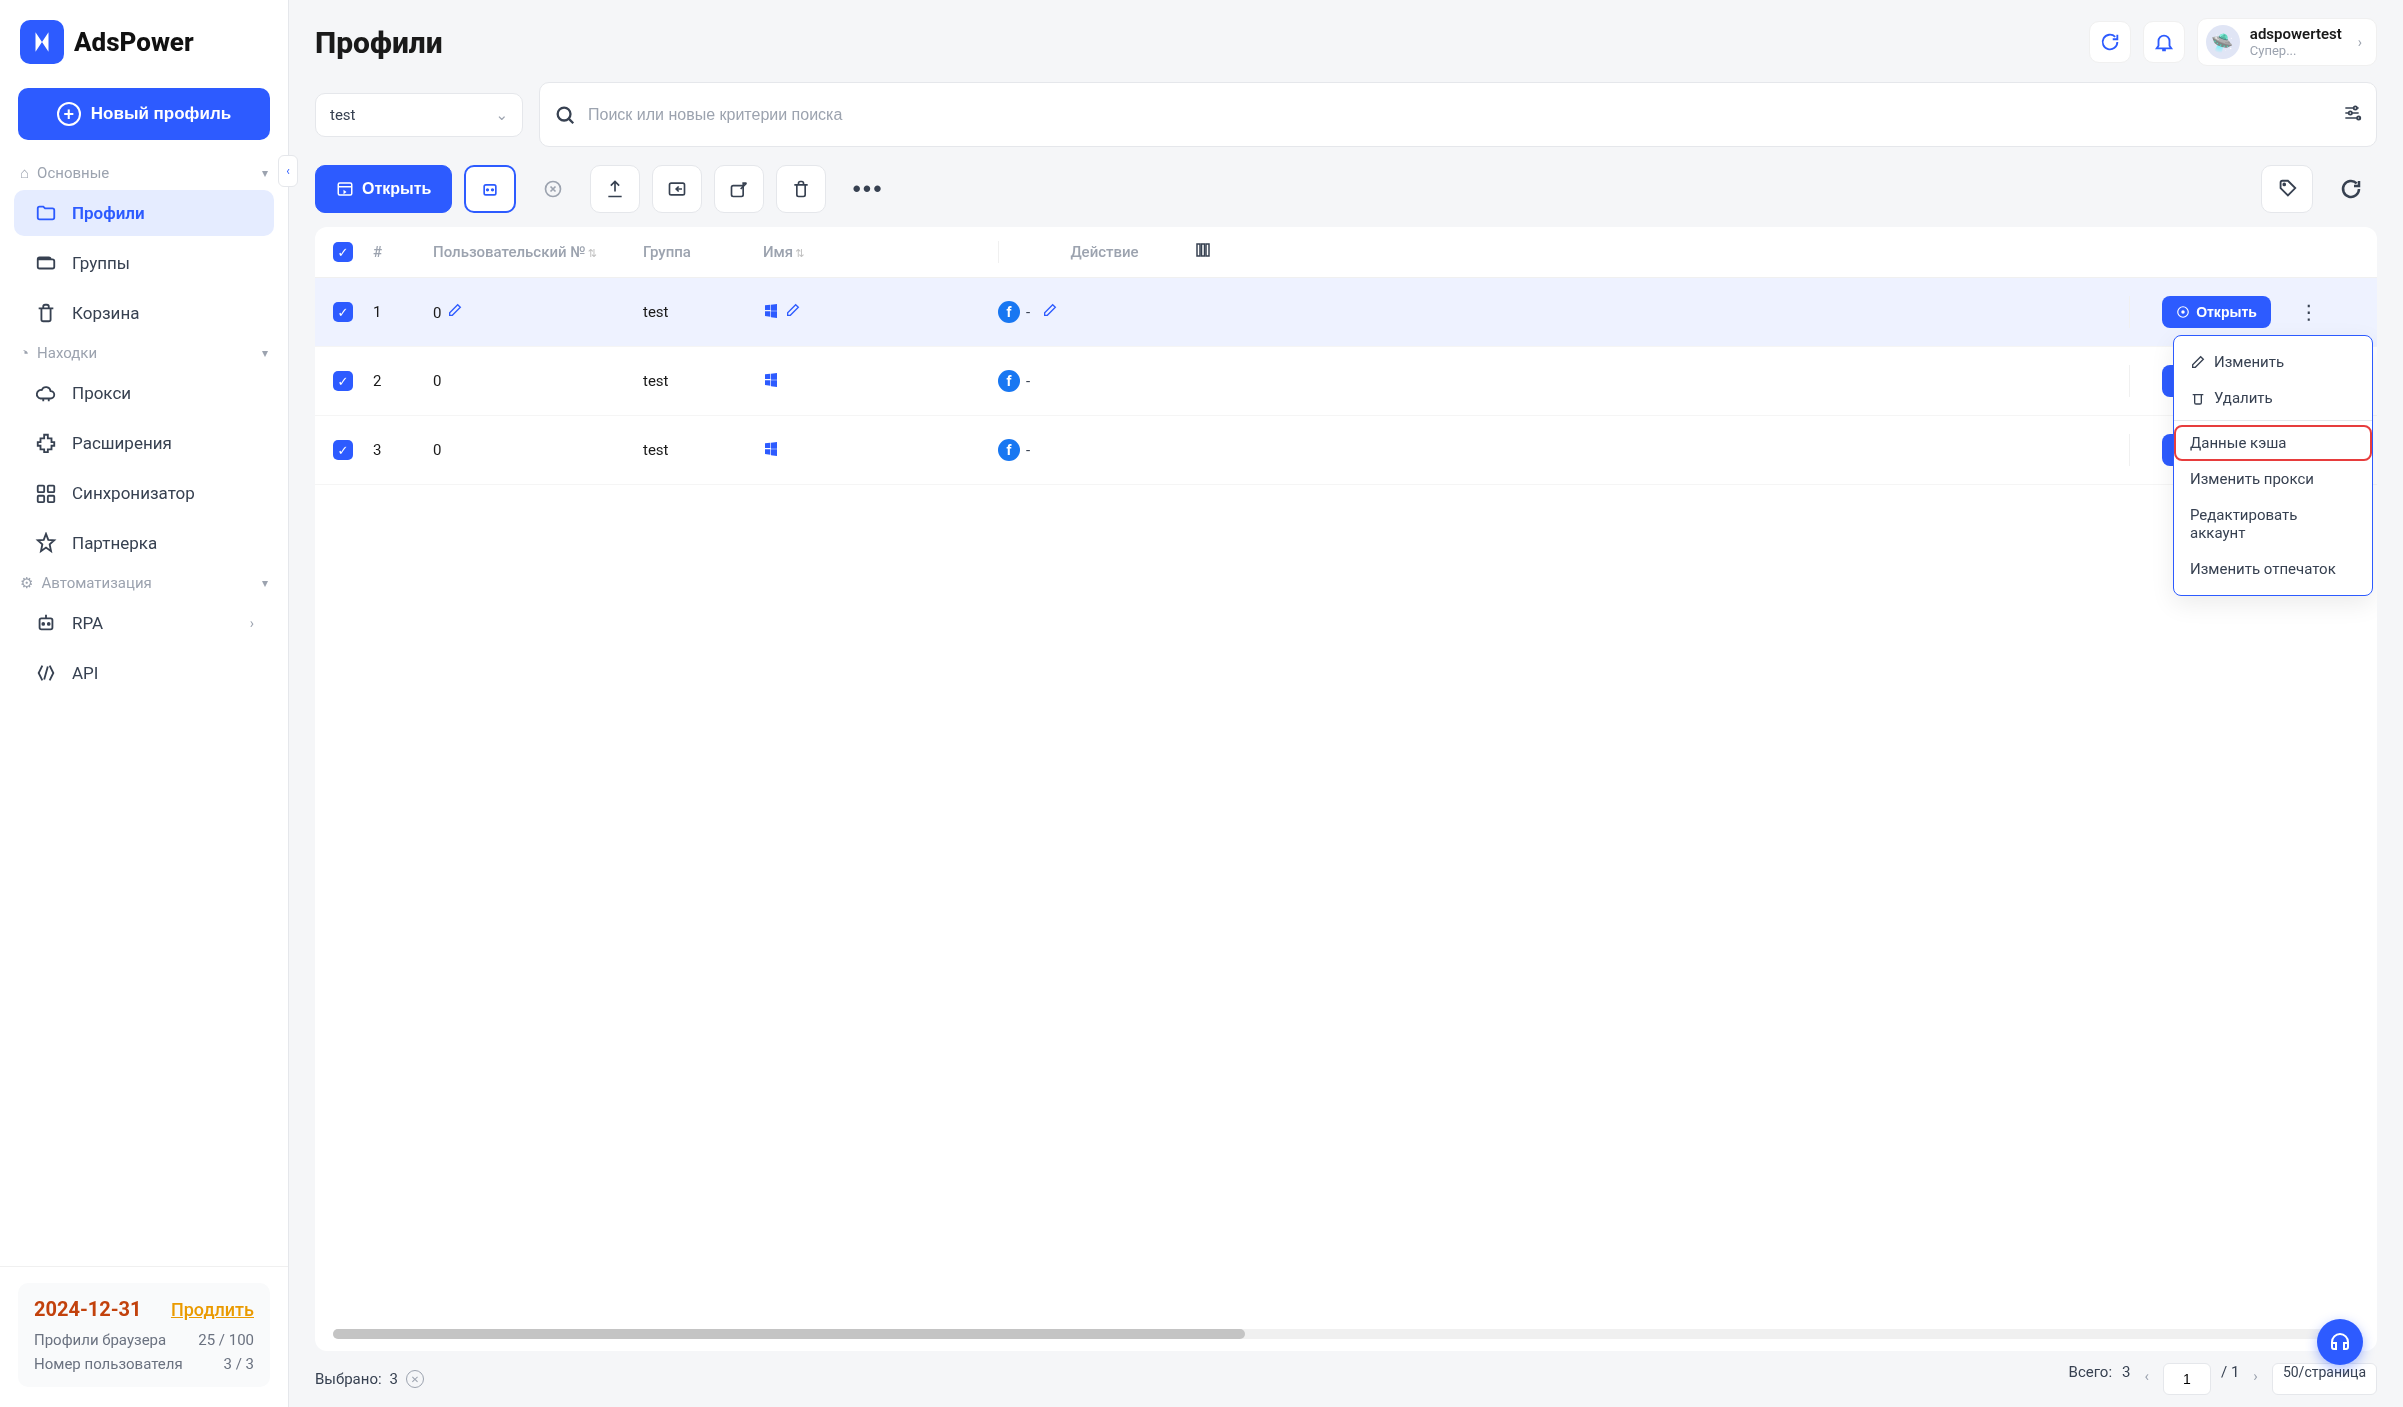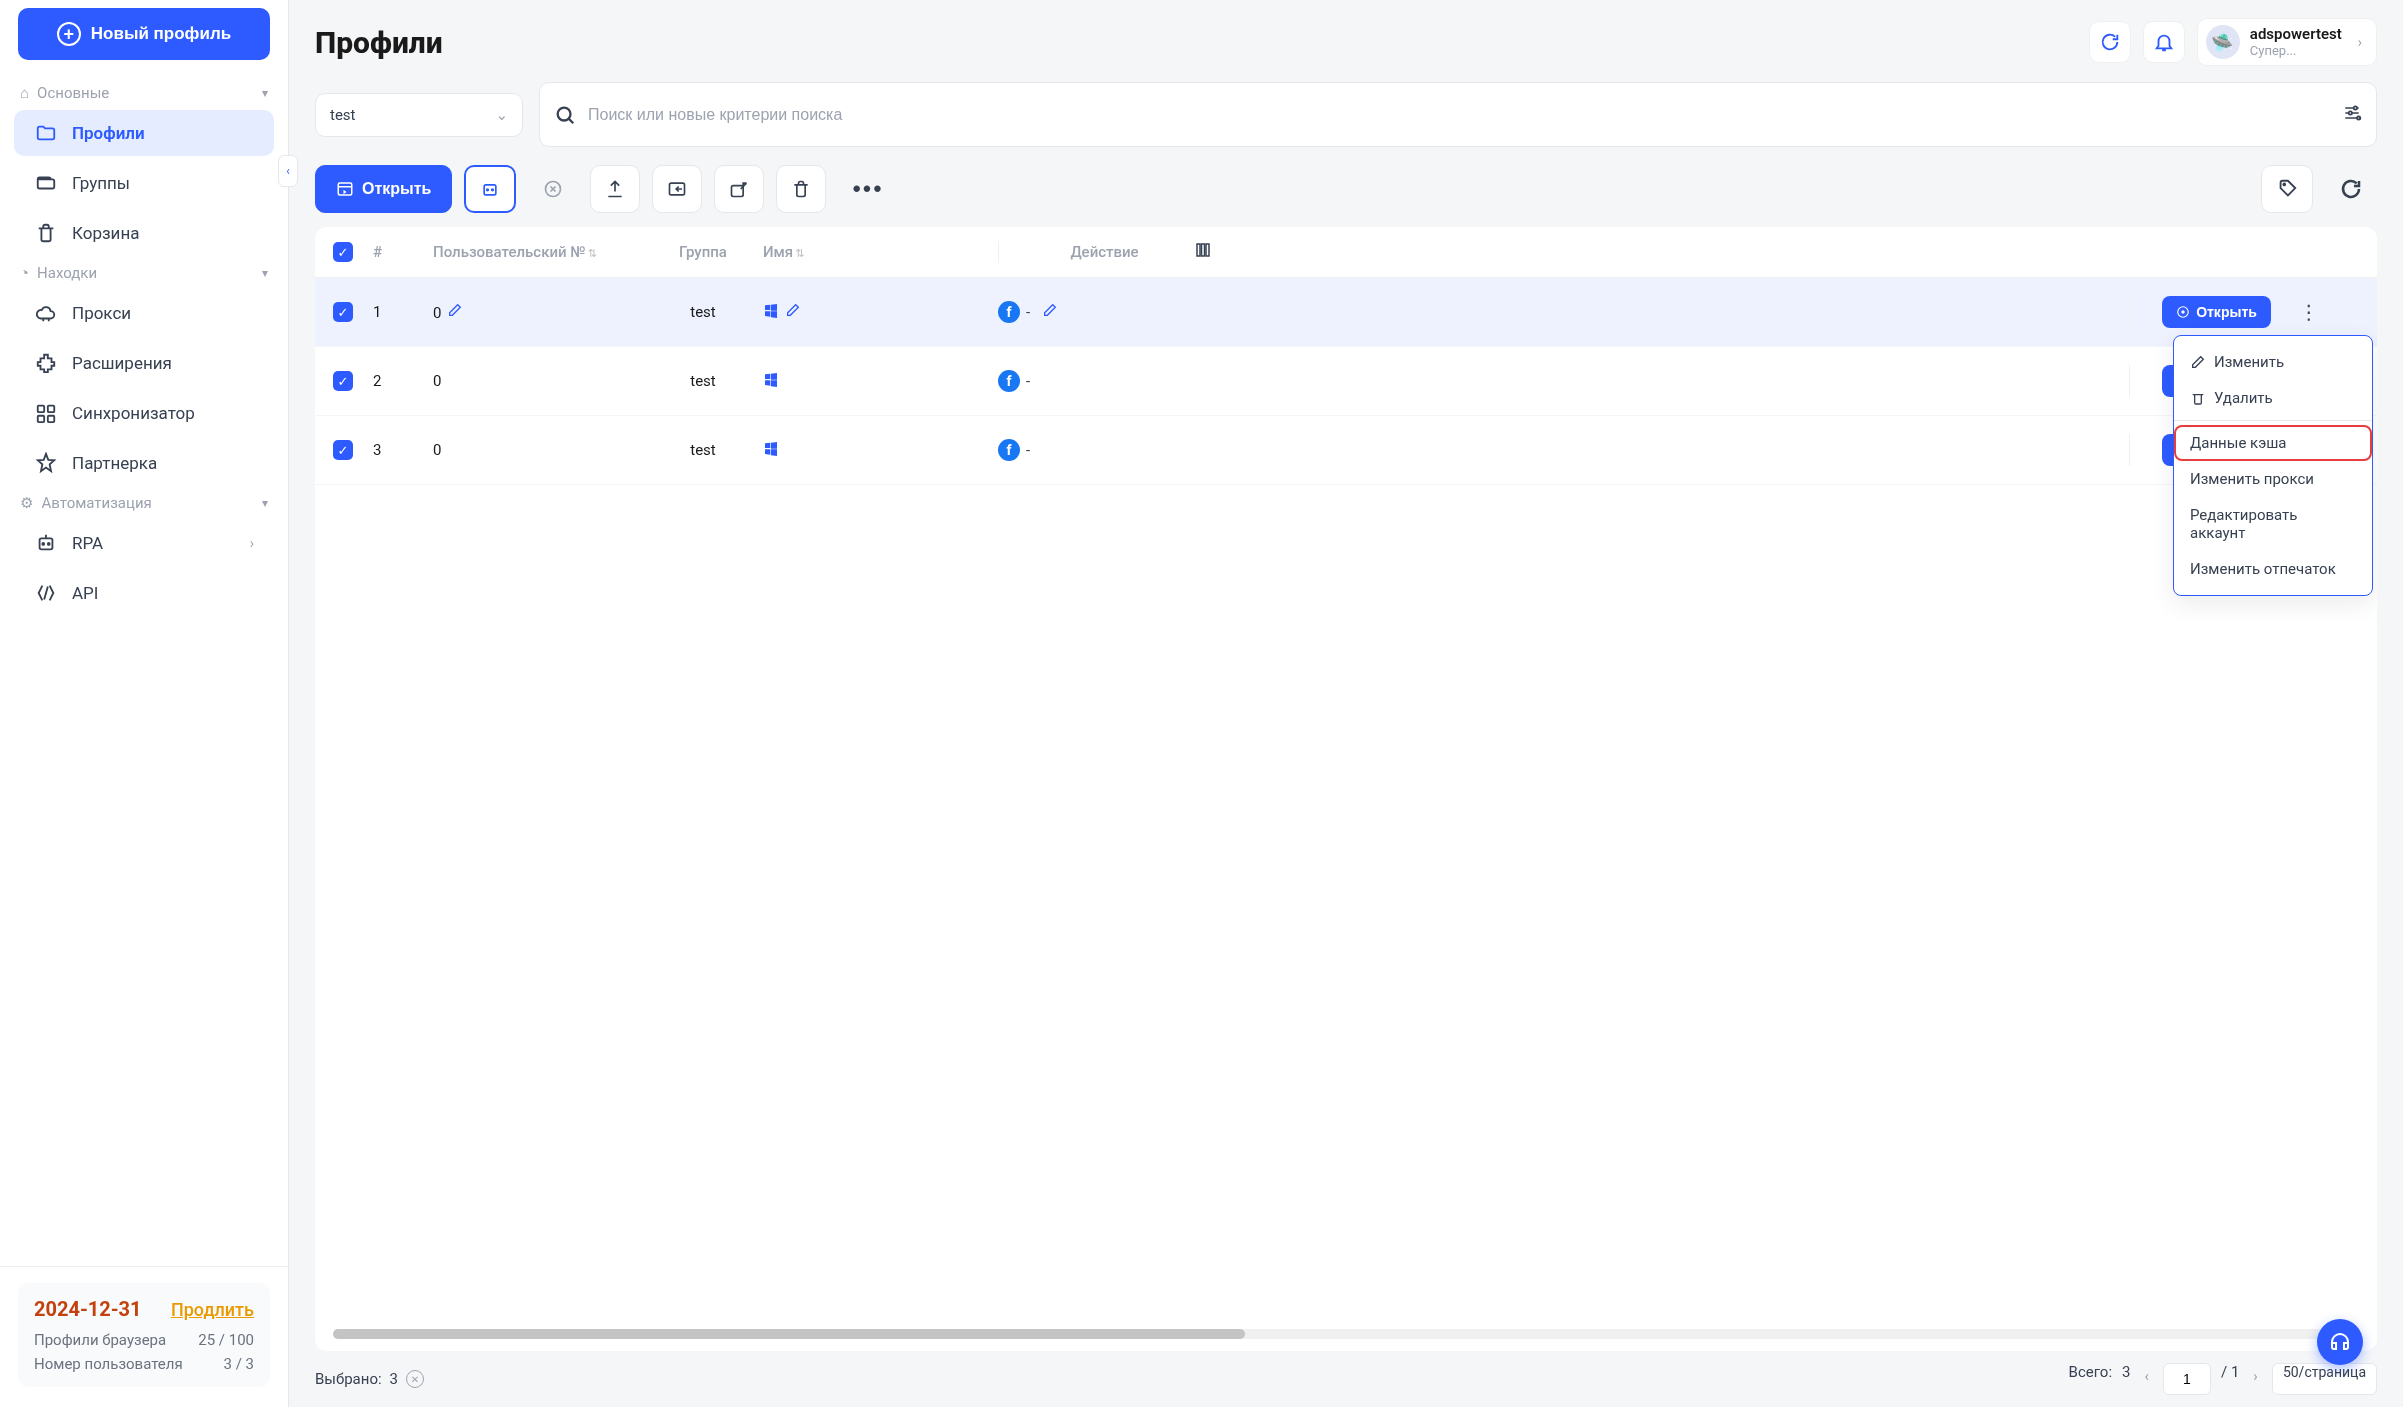--- a/index.html
+++ b/index.html
@@ -46,21 +46,21 @@
 .toolbar-row .right-tools { margin-left: auto; display: flex; gap: 12px; }
 .tb-btn { height: 48px; border-radius: 10px; display: flex; align-items: center; justify-content: center; cursor: pointer; border: 1px solid #e5e7eb; background: #fff; padding: 0 14px; font-size: 16px; min-width: 48px; }
 .tb-btn.primary { background: #2d5bff; color: #fff; border-color: #2d5bff; font-weight: 600; padding: 0 20px; gap: 8px; }
 .tb-btn.outline-blue { border: 2px solid #2d5bff; color: #2d5bff; }
 .tb-btn.ghost { border-color: transparent; background: transparent; color: #9ca3af; }
 .table-wrap { flex: 1; margin: 0 26px; background: #fff; border-radius: 12px; overflow: hidden; position: relative; }
 .thead { display: flex; align-items: center; padding: 14px 18px; border-bottom: 1px solid #f0f0f0; color: #9ca3af; font-size: 15px; font-weight: 500; }
 .col-chk { width: 40px; }
 .col-num { width: 60px; }
 .col-userno { width: 210px; }
-.col-group { width: 120px; text-align: center; }
+.col-group { width: 120px; }
 .col-name { width: 235px; }
 .col-platform { flex: 1; }
 .col-action { width: 230px; text-align: center; border-left: 1px solid #f0f0f0; display: flex; align-items: center; justify-content: space-between; padding: 0 16px; }
 .checkbox { width: 20px; height: 20px; border-radius: 5px; background: #2d5bff; display: flex; align-items: center; justify-content: center; color: #fff; font-size: 13px; cursor: pointer; }
 .trow { display: flex; align-items: center; padding: 18px; border-bottom: 1px solid #f5f5f5; font-size: 15px; }
 .trow.highlighted { background: #eef2ff; }
 .row-action-btn { background: #2d5bff; color: #fff; border: none; border-radius: 8px; padding: 8px 14px; font-size: 14px; font-weight: 600; display: flex; align-items: center; gap: 6px; cursor: pointer; }
 .row-more { cursor: pointer; color: #374151; font-size: 20px; padding: 0 8px; }
 .sort-icon { font-size: 11px; color: #c0c0c0; margin-left: 2px; }
 .edit-icon-sm { color: #2d5bff; margin-left: 6px; cursor: pointer; }
@@ -81,20 +81,28 @@
 .page-size-select { height: 32px; border: 1px solid #e5e7eb; border-radius: 6px; padding: 0 10px; background: #fff; cursor: pointer; font-size: 14px; }
 .float-help { position: fixed; bottom: 42px; right: 40px; width: 46px; height: 46px; border-radius: 50%; background: #2d5bff; color: #fff; display: flex; align-items: center; justify-content: center; cursor: pointer; font-size: 22px; box-shadow: 0 4px 12px rgba(45,91,255,.4); }
 .win-icon { color: #2d5bff; font-size: 16px; }
 </style>
 </head>
 <body>
 
 <div class="app">
 
   <aside class="sidebar">
+    <div class="logo-row">
+      <div class="logo-mark">
+        <svg viewBox="0 0 24 24">
+            <path d="M6 3 L12 12 L6 21 Z M18 3 L12 12 L18 21 Z"></path>
+          </svg>
+      </div>
+      <div class="logo-text">AdsPower</div>
+    </div>
 
     <button class="new-profile-btn">
       <span class="plus">+</span>
       <span>Новый профиль</span>
     </button>
 
     <div class="collapse-btn">‹</div>
 
     <div class="nav-section-header">
       <span>⌂</span>

